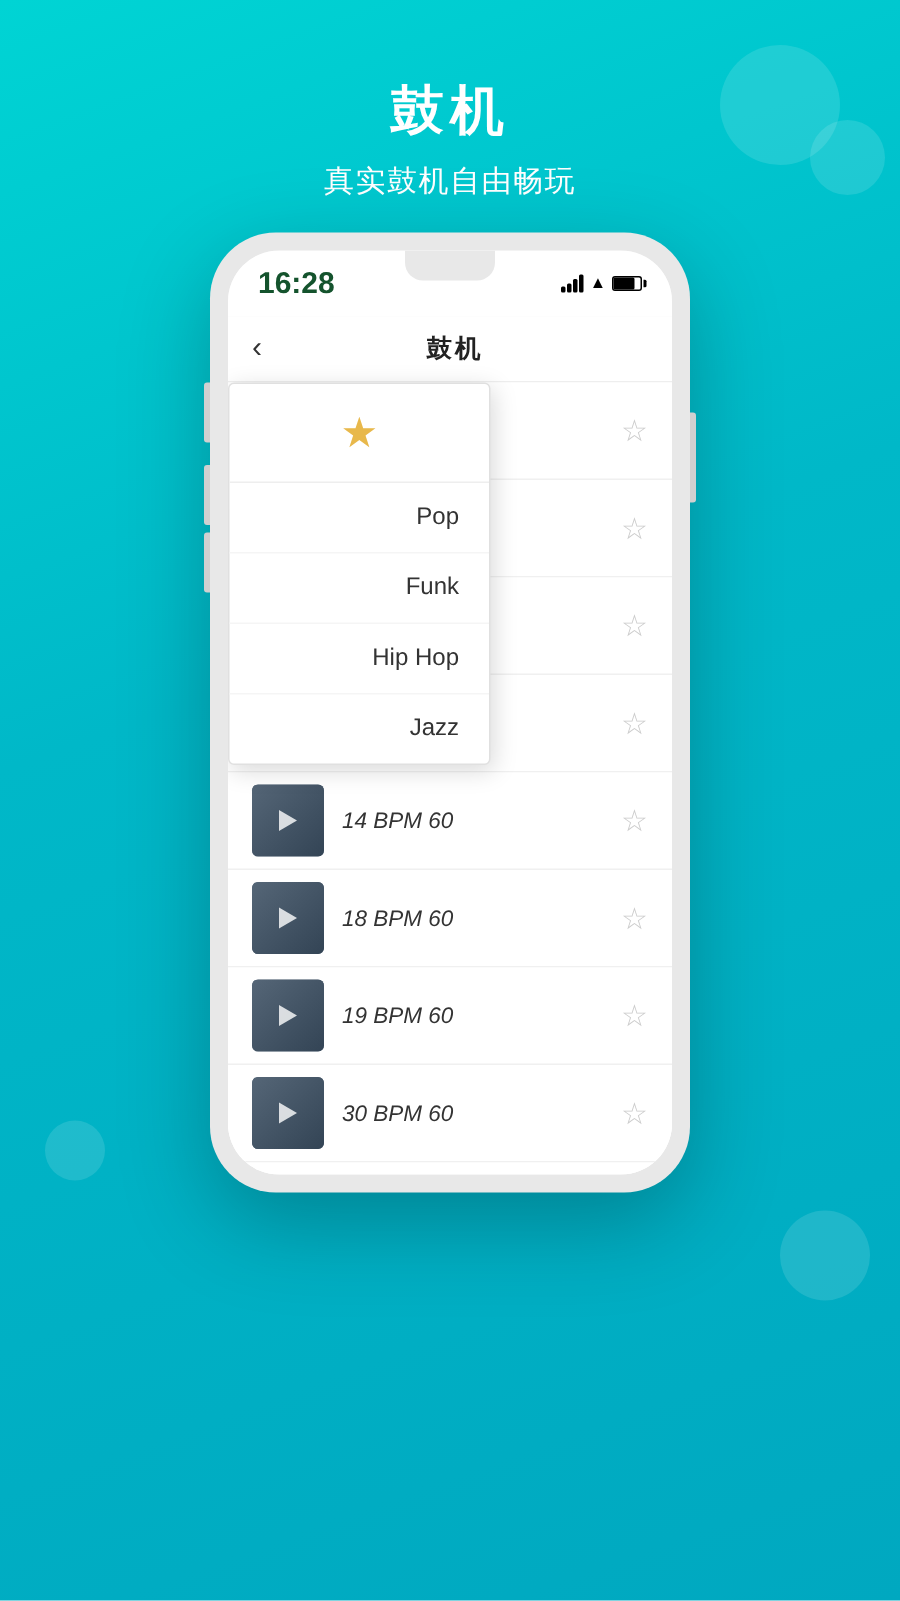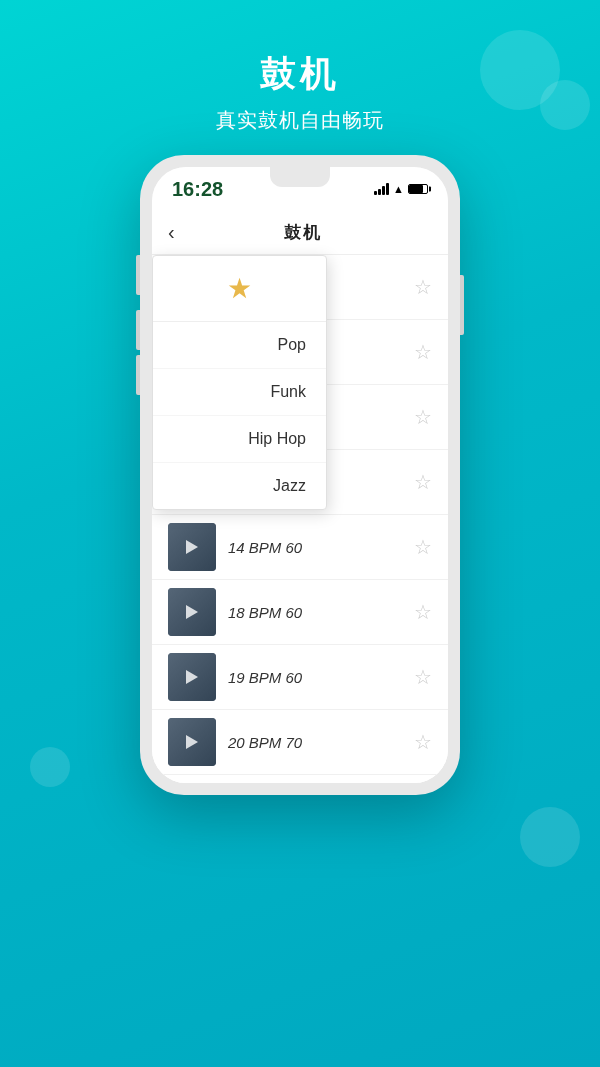--- a/index.html
+++ b/index.html
@@ -343,21 +343,21 @@
     <div class="item-thumbnail">
       <div class="play-triangle"></div>
     </div>
     <span class="item-label">19 BPM 60</span>
     <span class="star-icon">☆</span>
   </div>
         <div class="list-item">
     <div class="item-thumbnail">
       <div class="play-triangle"></div>
     </div>
-    <span class="item-label">20 BPM 70</span>
+    <span class="item-label">30 BPM 60</span>
     <span class="star-icon">☆</span>
   </div>
         <div class="list-item">
     
     
     
   </div>
       </div>
 
     <div class="dropdown-menu" id="dropdown-menu">

